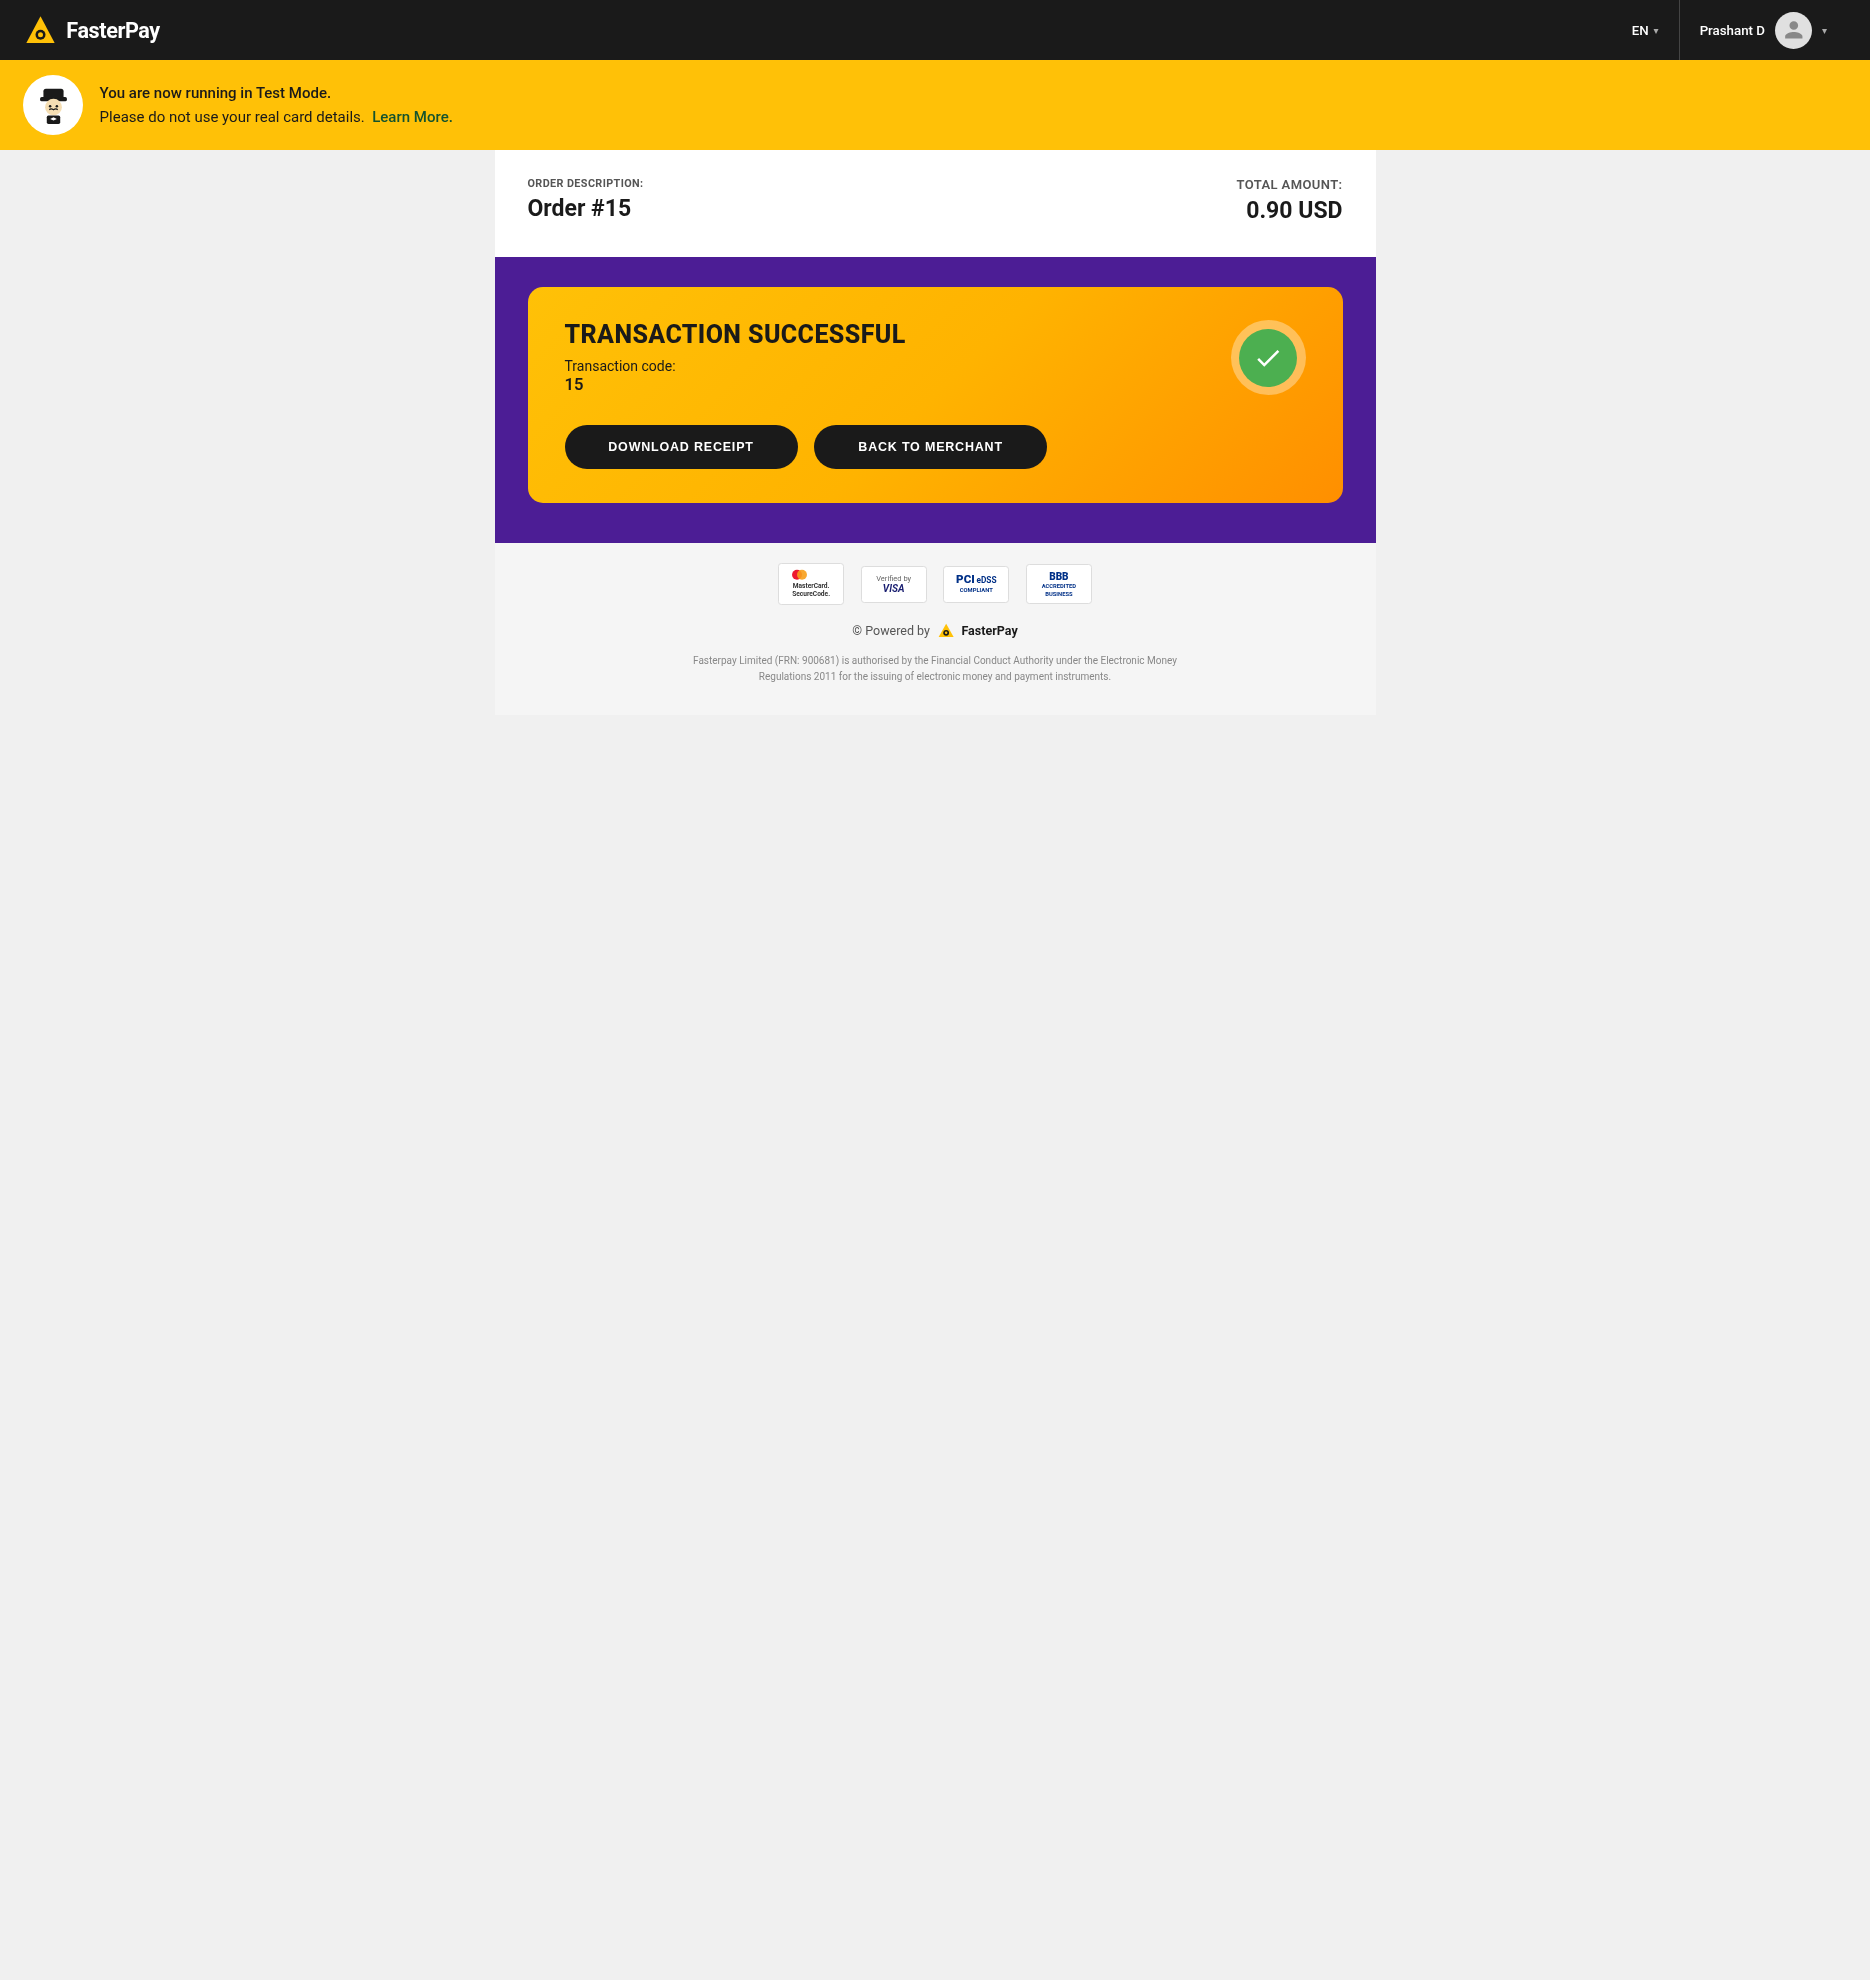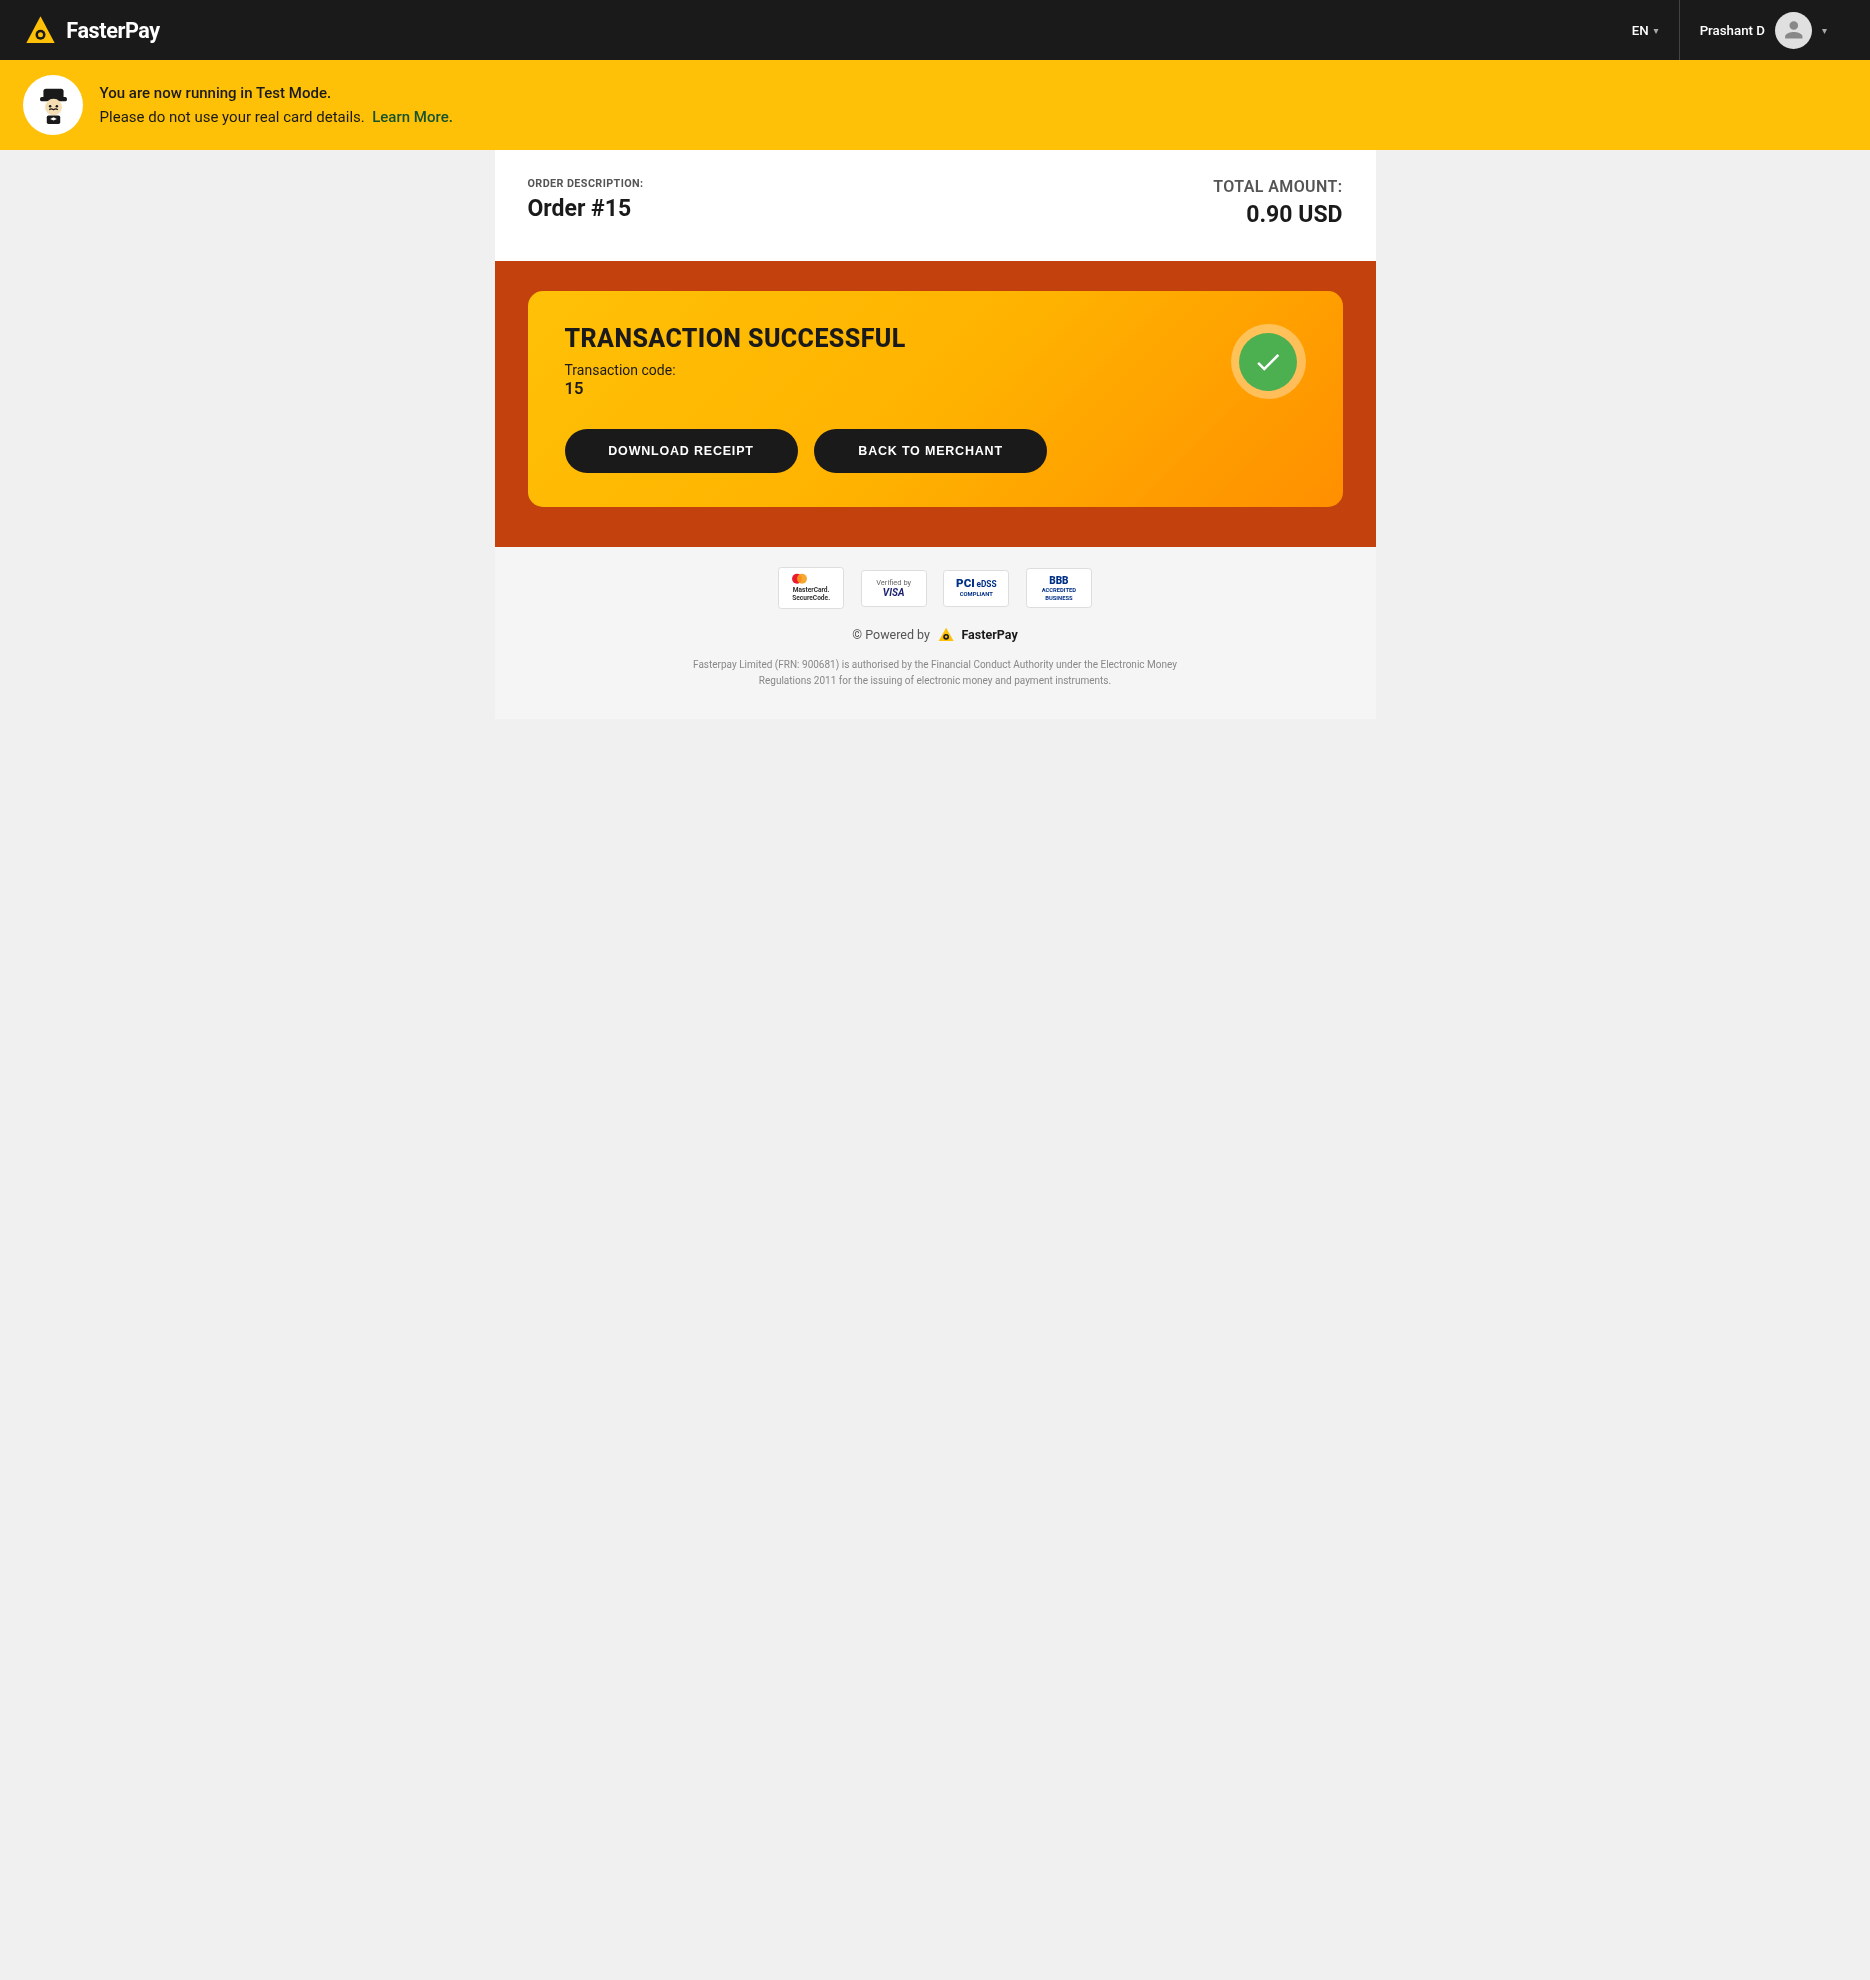--- a/index.html
+++ b/index.html
@@ -142,21 +142,21 @@
     }
     .order-left .order-value {
       font-size: 23px;
       font-weight: 700;
       color: #1a1a1a;
     }
     .order-right {
       text-align: right;
     }
     .order-right .amount-label {
-      font-size: 16px;
+      font-size: 13px;
       font-weight: 600;
       color: #555;
       text-transform: uppercase;
       letter-spacing: 0.4px;
       margin-bottom: 5px;
     }
     .order-right .amount-value {
       font-size: 23px;
       font-weight: 700;
       color: #1a1a1a;
@@ -164,21 +164,21 @@
 
     
     .divider {
       height: 0.8px;
       background: #e0e0e0;
       margin: 0 0 0 0;
     }
 
     
     .success-section {
-      background: #c2410c;
+      background: #4c1d95;
       padding: 30px 33px 40px;
     }
 
     .success-card {
       background: linear-gradient(135deg, #FFC107 0%, #FFB300 50%, #FF8F00 100%);
       border-radius: 15px;
       padding: 33px 37px;
       display: flex;
       flex-direction: column;
       position: relative;

